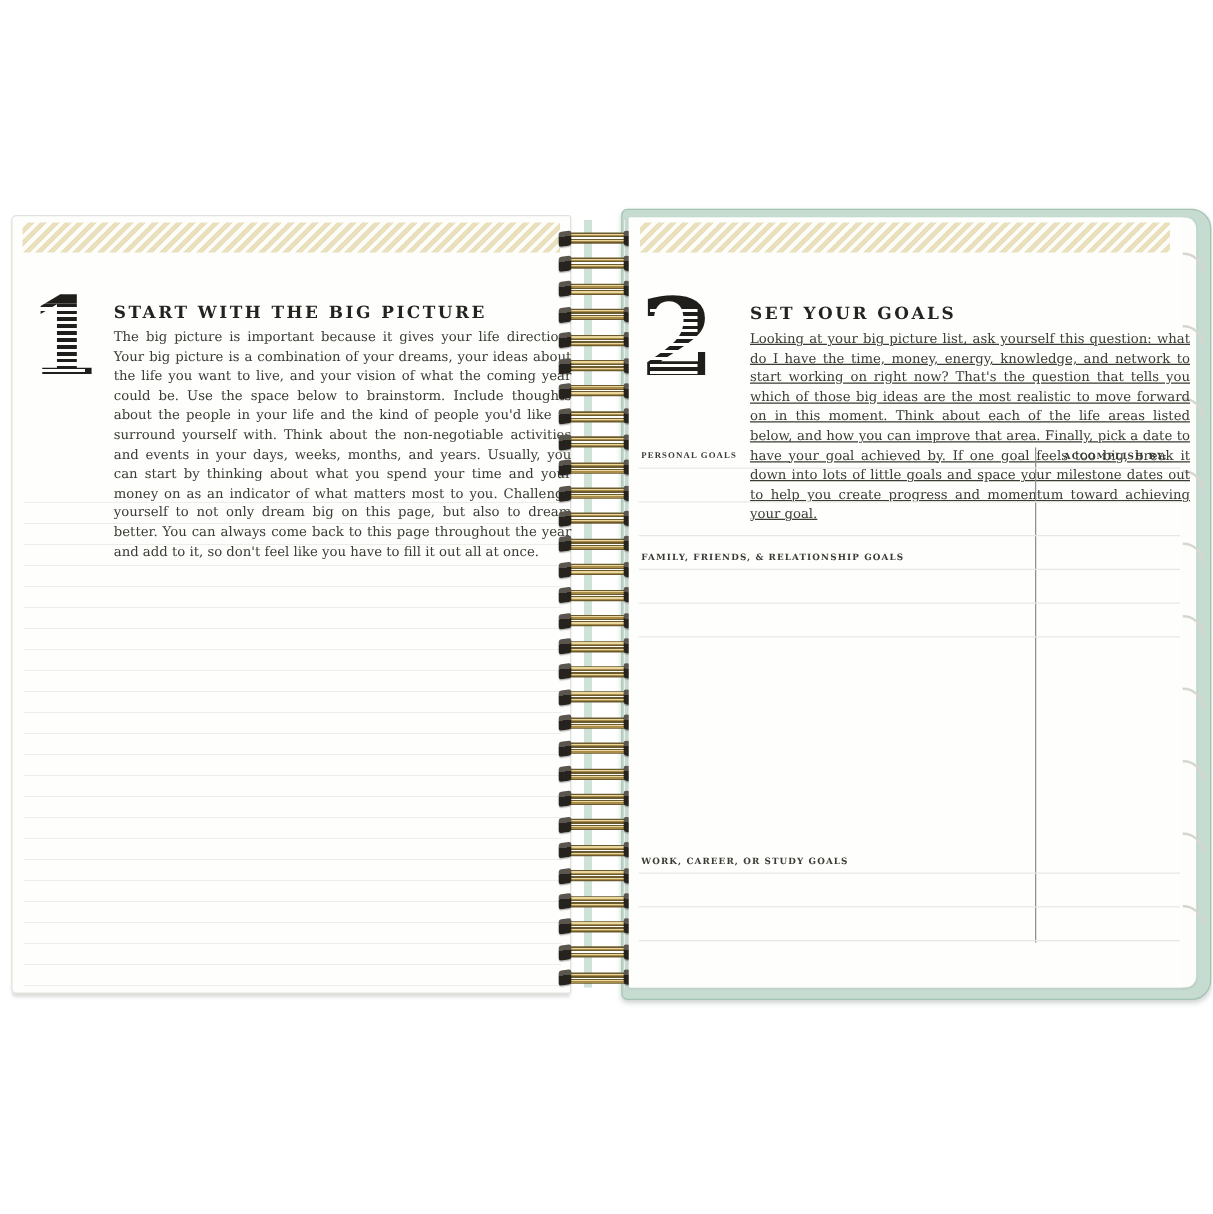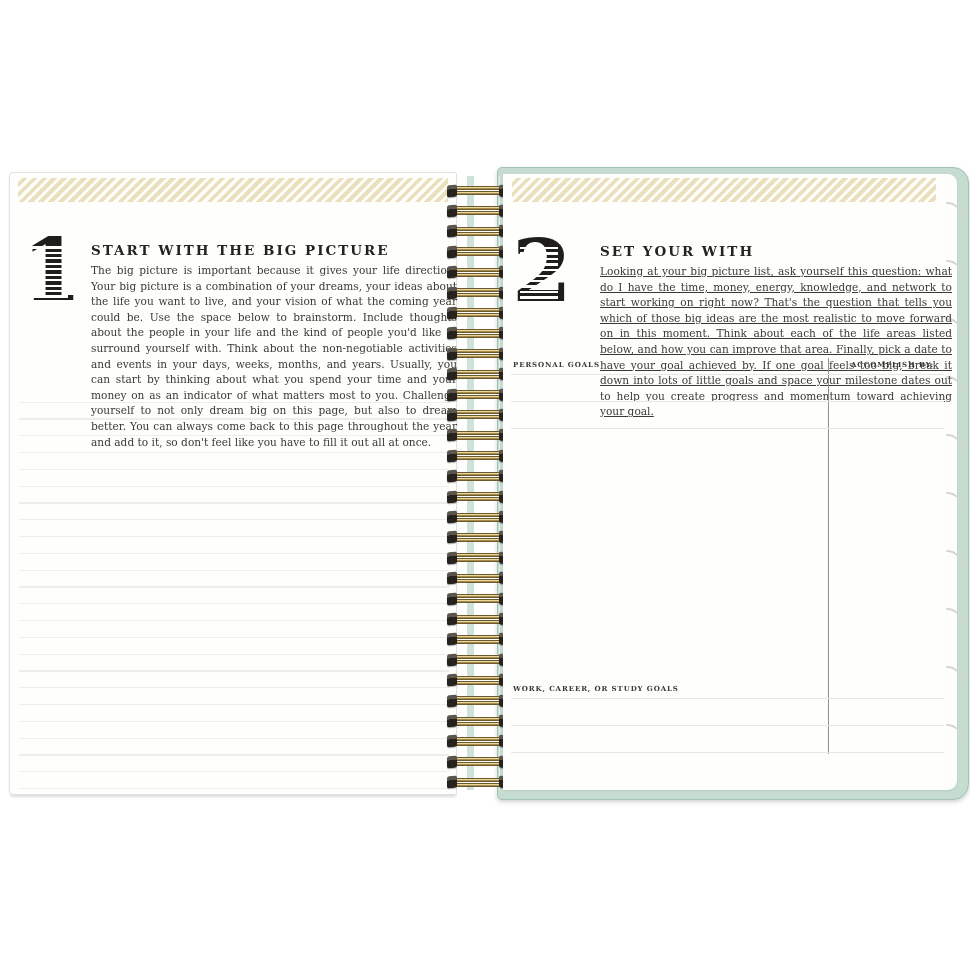--- a/index.html
+++ b/index.html
@@ -191,28 +191,34 @@
       <div class="coil"></div>
       <div class="coil"></div>
       <div class="coil"></div>
       <div class="coil"></div>
       <div class="coil"></div>
     </div>
 
   <div class="page right-page">
     <div class="stripe-band"></div>
     <div class="chapter-num">2</div>
-    <h1 class="chapter-heading">SET YOUR WITH</h1>
+    <h1 class="chapter-heading">SET YOUR GOALS</h1>
     <p class="chapter-body">Looking at your big picture list, ask yourself this question: what do I have the time, money, energy, knowledge, and network to start working on right now? That's the question that tells you which of those big ideas are the most realistic to move forward on in this moment. Think about each of the life areas listed below, and how you can improve that area. Finally, pick a date to have your goal achieved by. If one goal feels too big, break it down into lots of little goals and space your milestone dates out to help you create progress and momentum toward achieving your goal.</p>
 
     <div class="goals" id="goalsGrid">
       <div class="goal-divider"></div>
       <div class="accomplish-label micro-label">ACCOMPLISH BY:</div>
-    <div class="goal-section" style="top: 2px;">
+    <div class="goal-section" style="top: 2px; font-family: Liberation Serif, serif;">
           <div class="micro-label">PERSONAL GOALS</div>
+          <div class="goal-rule" style="top: 14px;"></div>
+          <div class="goal-rule" style="top: 41px;"></div>
+          <div class="goal-rule" style="top: 68px;"></div>
+        </div>
+        <div class="goal-section" style="top: 83px;">
+          <div class="micro-label">FAMILY, FRIENDS, &amp; RELATIONSHIP GOALS</div>
           <div class="goal-rule" style="top: 14px;"></div>
           <div class="goal-rule" style="top: 41px;"></div>
           <div class="goal-rule" style="top: 68px;"></div>
         </div>
         <div class="goal-section" style="top: 326px;">
           <div class="micro-label">WORK, CAREER, OR STUDY GOALS</div>
           <div class="goal-rule" style="top: 14px;"></div>
           <div class="goal-rule" style="top: 41px;"></div>
           <div class="goal-rule" style="top: 68px;"></div>
         </div>

